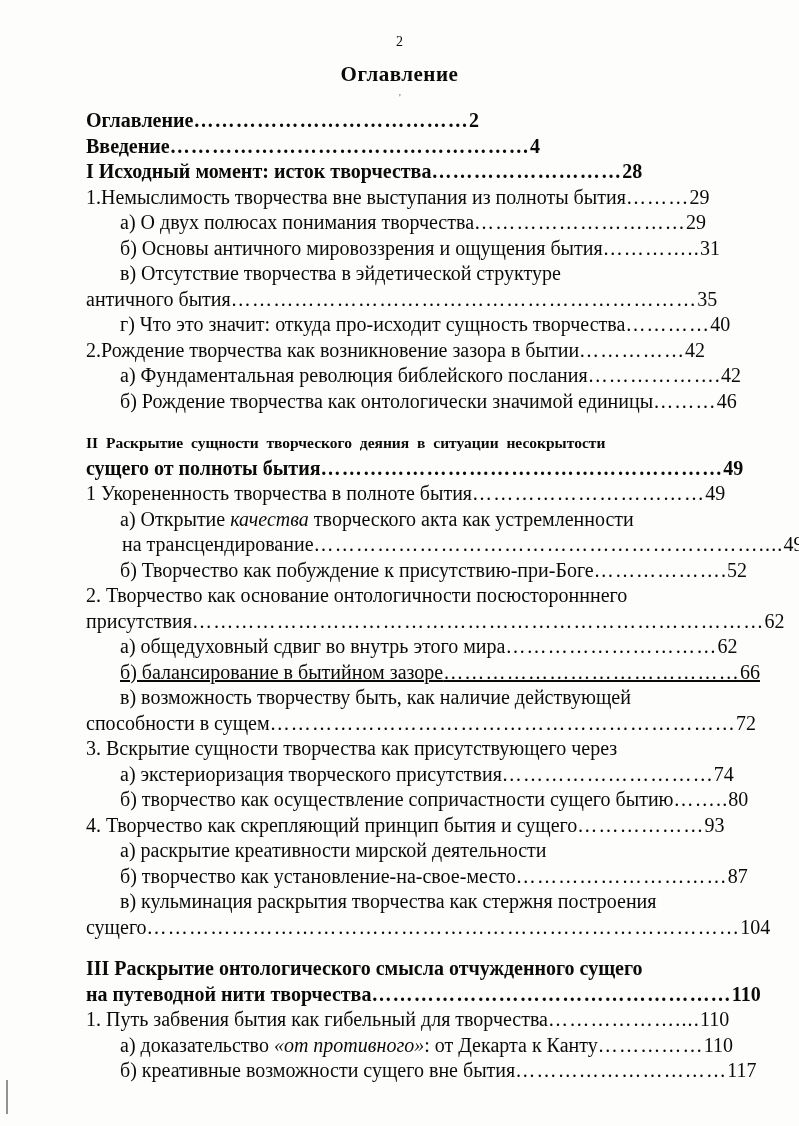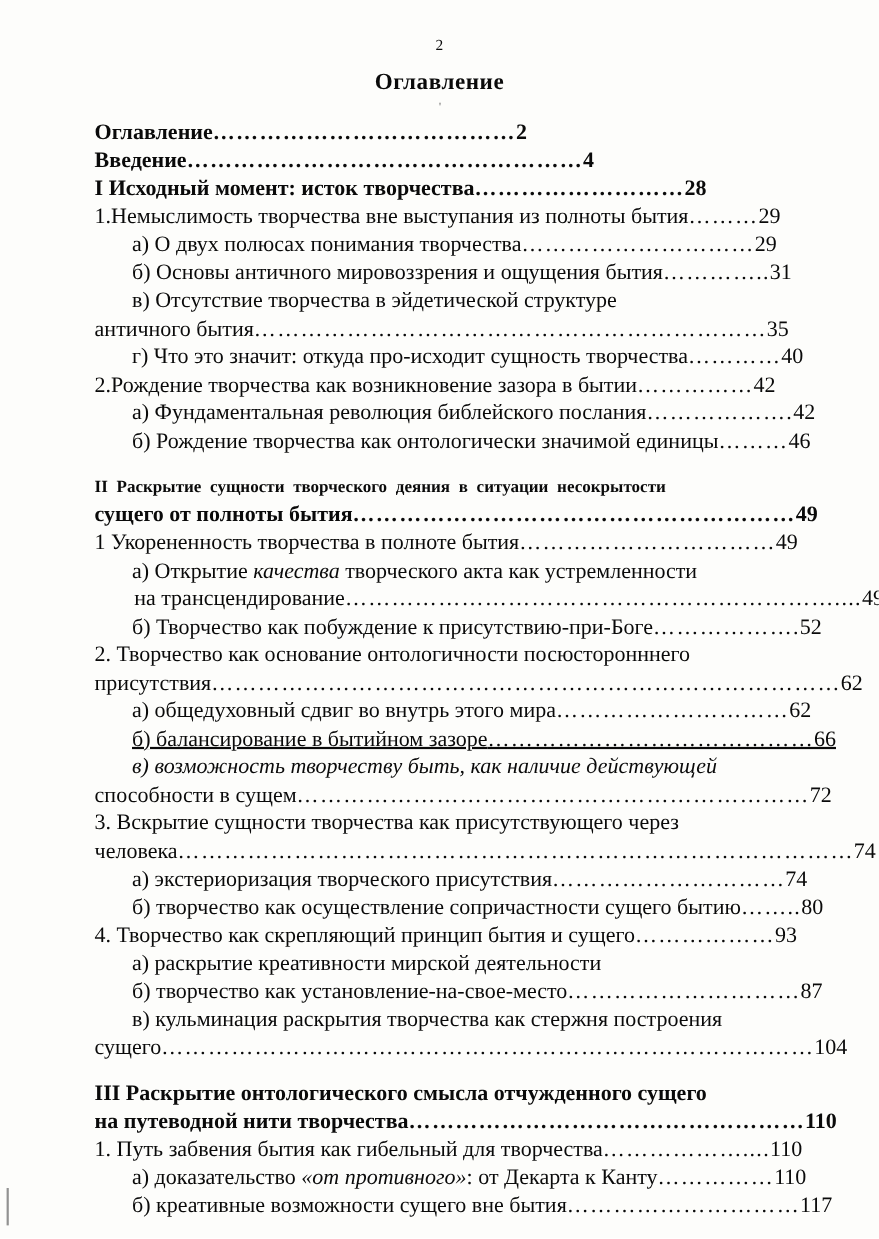--- a/index.html
+++ b/index.html
@@ -105,24 +105,23 @@
       <div class="entry spread b" style="padding-left: 0px;"><span class="txt">II  Раскрытие  сущности  творческого  деяния  в  ситуации  несокрытости</span></div>
       <div class="entry b" style="padding-left: 0px;"><span class="txt">сущего от полноты бытия</span><span class="dots">…………………………………………………</span><span class="pg">49</span></div>
       <div class="entry" style="padding-left: 0px;"><span class="txt">1 Укорененность творчества в полноте бытия</span><span class="dots">……………………………</span><span class="pg">49</span></div>
       <div class="entry" style="padding-left: 34px;"><span class="txt">а) Открытие </span><span class="i">качества</span><span> творческого акта как устремленности</span></div>
       <div class="entry" style="padding-left: 0px; margin-left: 36px;"><span class="txt">на трансцендирование</span><span class="dots">………………………………………………………....</span><span class="pg">49</span></div>
       <div class="entry" style="padding-left: 34px;"><span class="txt">б) Творчество как побуждение к присутствию-при-Боге</span><span class="dots">……………….</span><span class="pg">52</span></div>
       <div class="entry" style="padding-left: 0px;"><span class="txt">2. Творчество как основание онтологичности посюсторонннего</span></div>
       <div class="entry" style="padding-left: 0px;"><span class="txt">присутствия</span><span class="dots">………………………………………………………………………</span><span class="pg">62</span></div>
       <div class="entry" style="padding-left: 34px;"><span class="txt">а) общедуховный сдвиг во внутрь этого мира</span><span class="dots">…………………………</span><span class="pg">62</span></div>
       <div class="entry" style="padding-left: 34px; text-decoration: underline;"><span class="txt">б) балансирование в бытийном зазоре</span><span class="dots">……………………………………</span><span class="pg">66</span></div>
-      <div class="entry" style="padding-left: 34px; font-style: italic;"><span class="txt">в) возможность творчеству быть, как наличие действующей</span></div>
+      <div class="entry" style="padding-left: 34px;"><span class="txt">в) возможность творчеству быть, как наличие действующей</span></div>
       <div class="entry" style="padding-left: 0px;"><span class="txt">способности в сущем</span><span class="dots">…………………………………………………………</span><span class="pg">72</span></div>
       <div class="entry" style="padding-left: 0px;"><span class="txt">3. Вскрытие сущности творчества как присутствующего через</span></div>
-      <div class="entry" style="padding-left: 0px;"><span class="txt">человека</span><span class="dots">……………………………………………………………………………</span><span class="pg">74</span></div>
       <div class="entry" style="padding-left: 34px;"><span class="txt">а) экстериоризация творческого присутствия</span><span class="dots">…………………………</span><span class="pg">74</span></div>
       <div class="entry" style="padding-left: 34px;"><span class="txt">б) творчество как осуществление сопричастности сущего бытию</span><span class="dots">……..</span><span class="pg">80</span></div>
       <div class="entry" style="padding-left: 0px;"><span class="txt">4. Творчество как скрепляющий принцип бытия и сущего</span><span class="dots">………………</span><span class="pg">93</span></div>
       <div class="entry" style="padding-left: 34px;"><span class="txt">а) раскрытие креативности мирской деятельности</span></div>
       <div class="entry" style="padding-left: 34px;"><span class="txt">б) творчество как установление-на-свое-место</span><span class="dots">…………………………</span><span class="pg">87</span></div>
       <div class="entry" style="padding-left: 34px;"><span class="txt">в) кульминация раскрытия творчества как стержня построения</span></div>
       <div class="entry" style="padding-left: 0px;"><span class="txt">сущего</span><span class="dots">…………………………………………………………………………</span><span class="pg">104</span></div>
       <div class="gap-md"></div>
       <div class="entry b" style="padding-left: 0px;"><span class="txt">III Раскрытие онтологического смысла отчужденного сущего</span></div>
       <div class="entry b" style="padding-left: 0px; text-align: center;"><span class="txt">  на путеводной нити творчества</span><span class="dots">……………………………………………</span><span class="pg">110</span></div>

